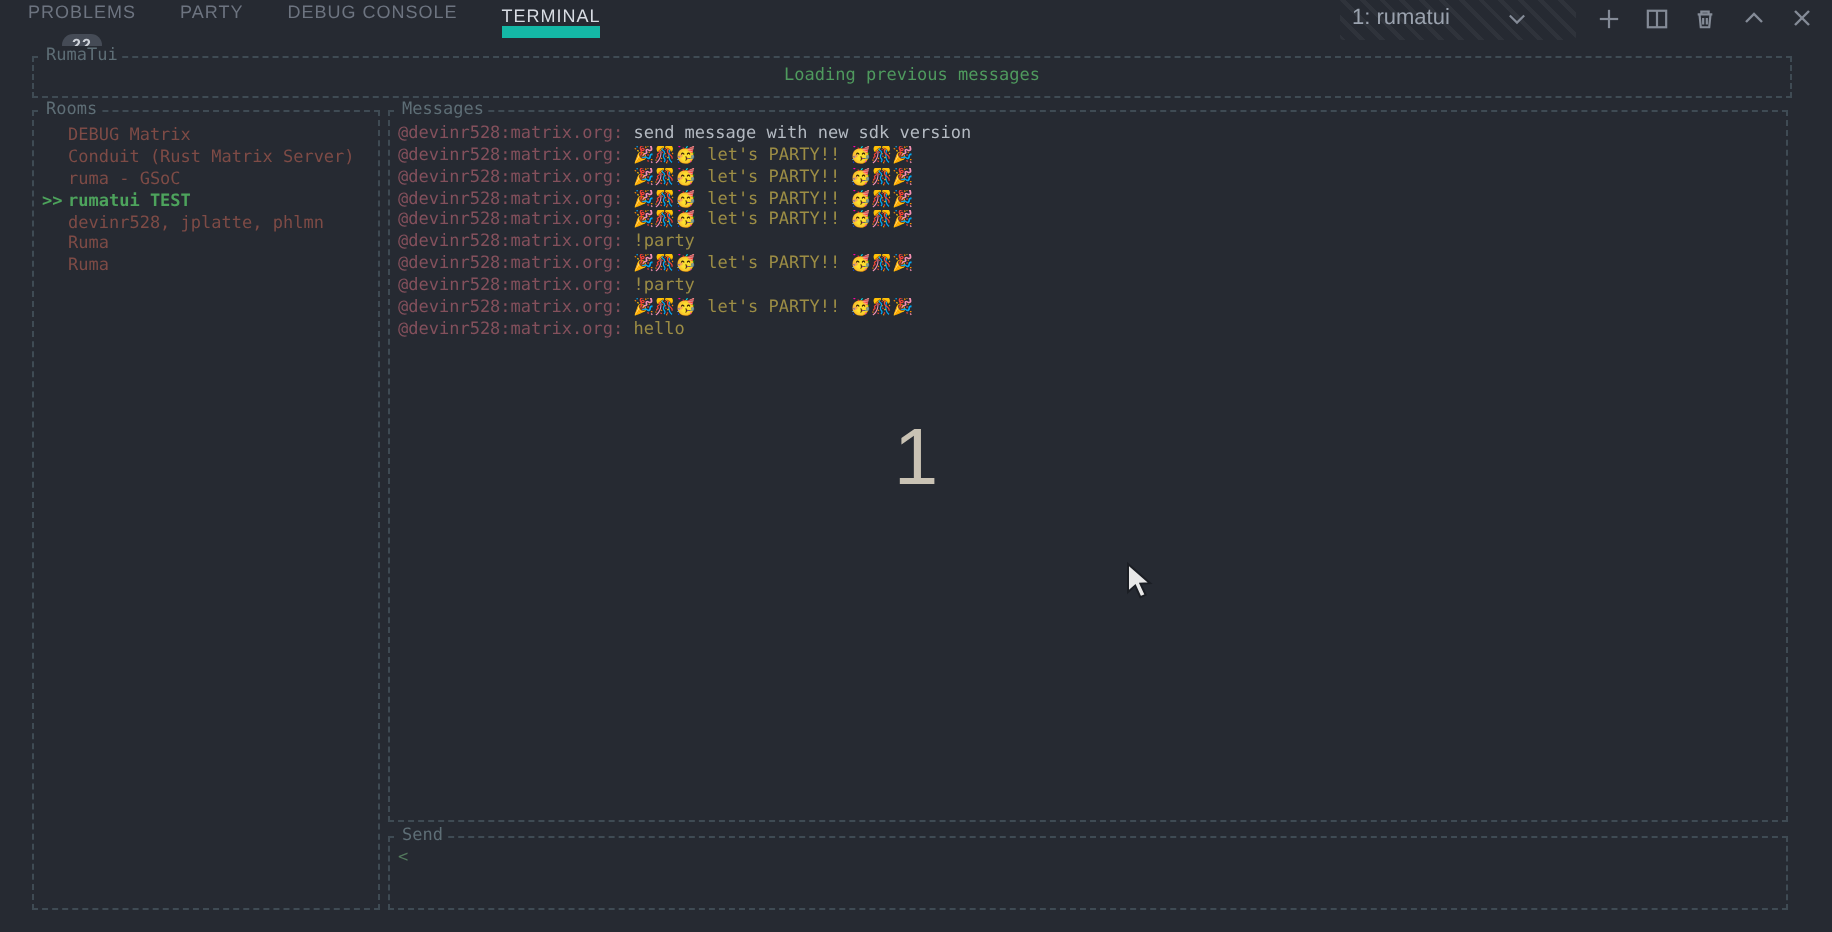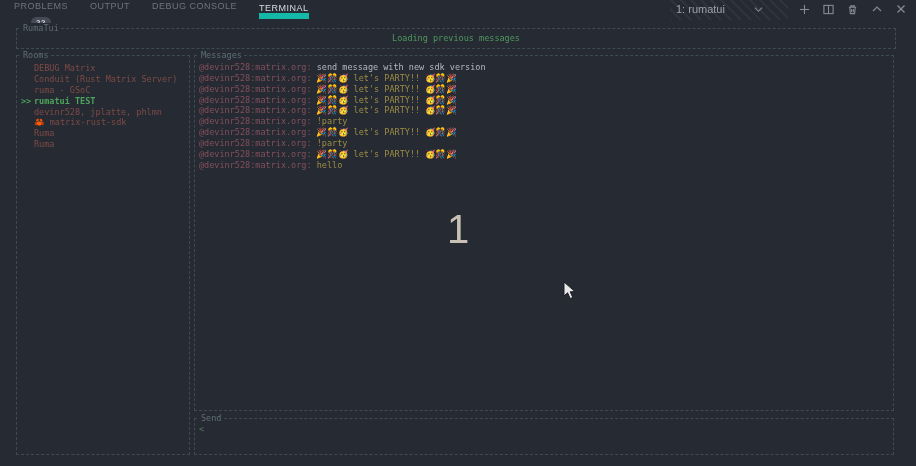--- a/index.html
+++ b/index.html
@@ -79,21 +79,21 @@
 </head>
 <body>
 
 <div class="topbar">
   <div class="tabs">
     <div class="tab">
       <span>PROBLEMS</span>
       <span class="badge">22</span>
     </div>
     <div class="tab">
-      <span>OUTPUT</span>
+      <span>PARTY</span>
     </div>
     <div class="tab">
       <span>DEBUG CONSOLE</span>
     </div>
     <div class="tab active">
       <span>TERMINAL</span>
     </div>
   </div>
 
   <div class="topbar-right">
@@ -160,23 +160,20 @@
 
   <div class="room-row selected">
     <span class="room-prefix">&gt;&gt;</span><span class="room-label">rumatui TEST</span>
   </div>
 
   <div class="room-row">
     <span class="room-prefix"></span><span class="room-label">devinr528, jplatte, phlmn</span>
   </div>
 
 
-  <div class="room-row">
-    <span class="room-prefix"></span><span class="room-label">🦀 matrix-rust-sdk</span>
-  </div>
 
   <div class="room-row">
     <span class="room-prefix"></span><span class="room-label">Ruma</span>
   </div>
 
   <div class="room-row">
     <span class="room-prefix"></span><span class="room-label">Ruma</span>
   </div>
 </div>
   </div>

